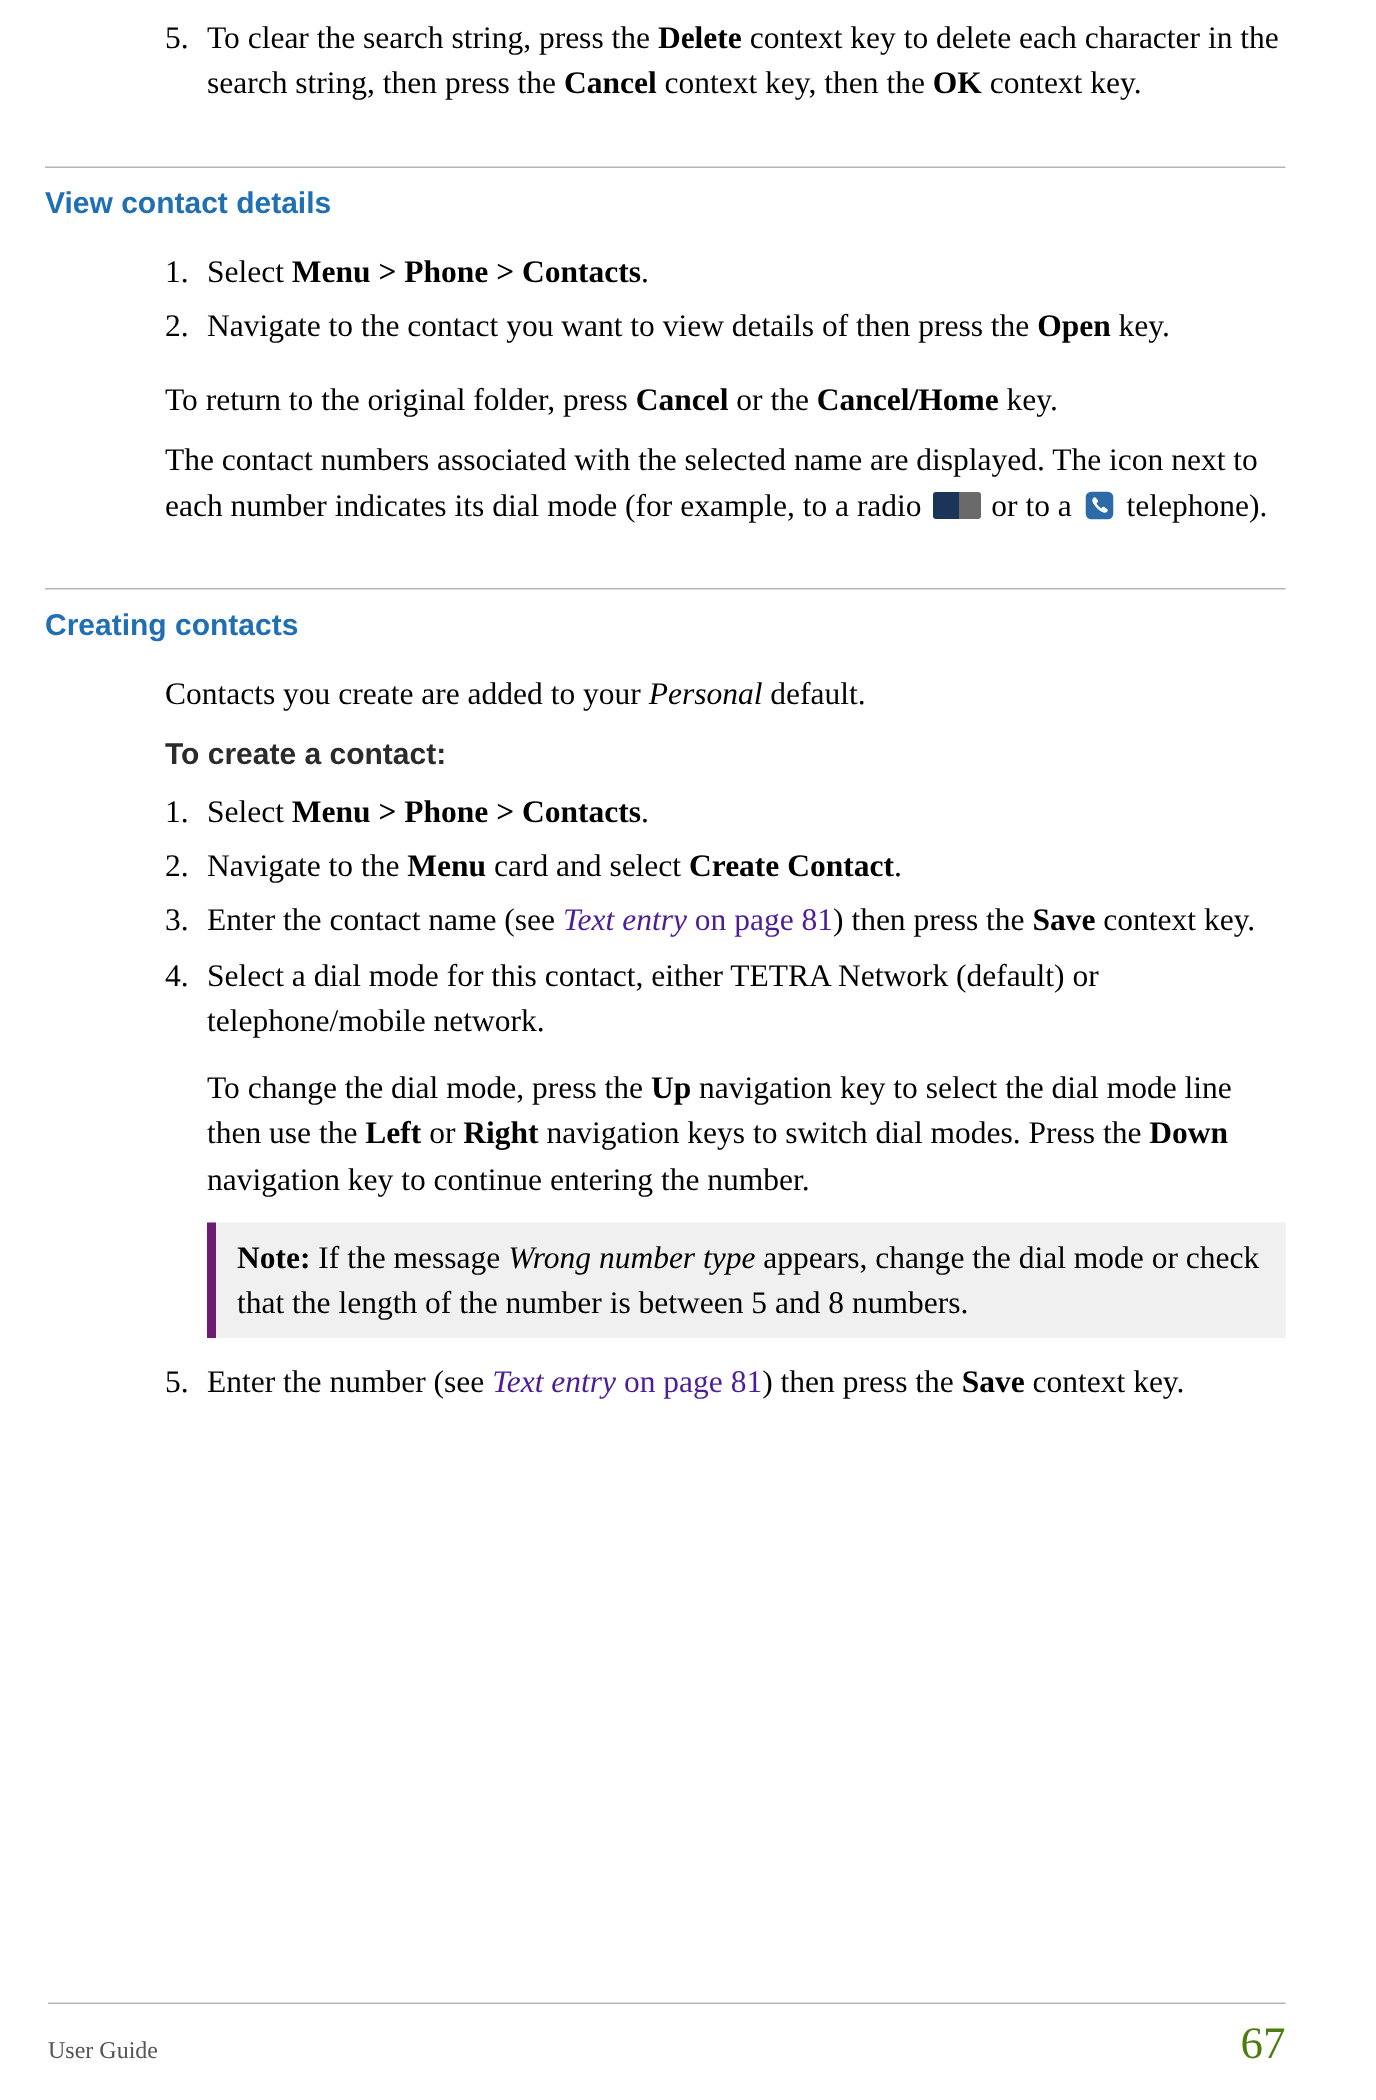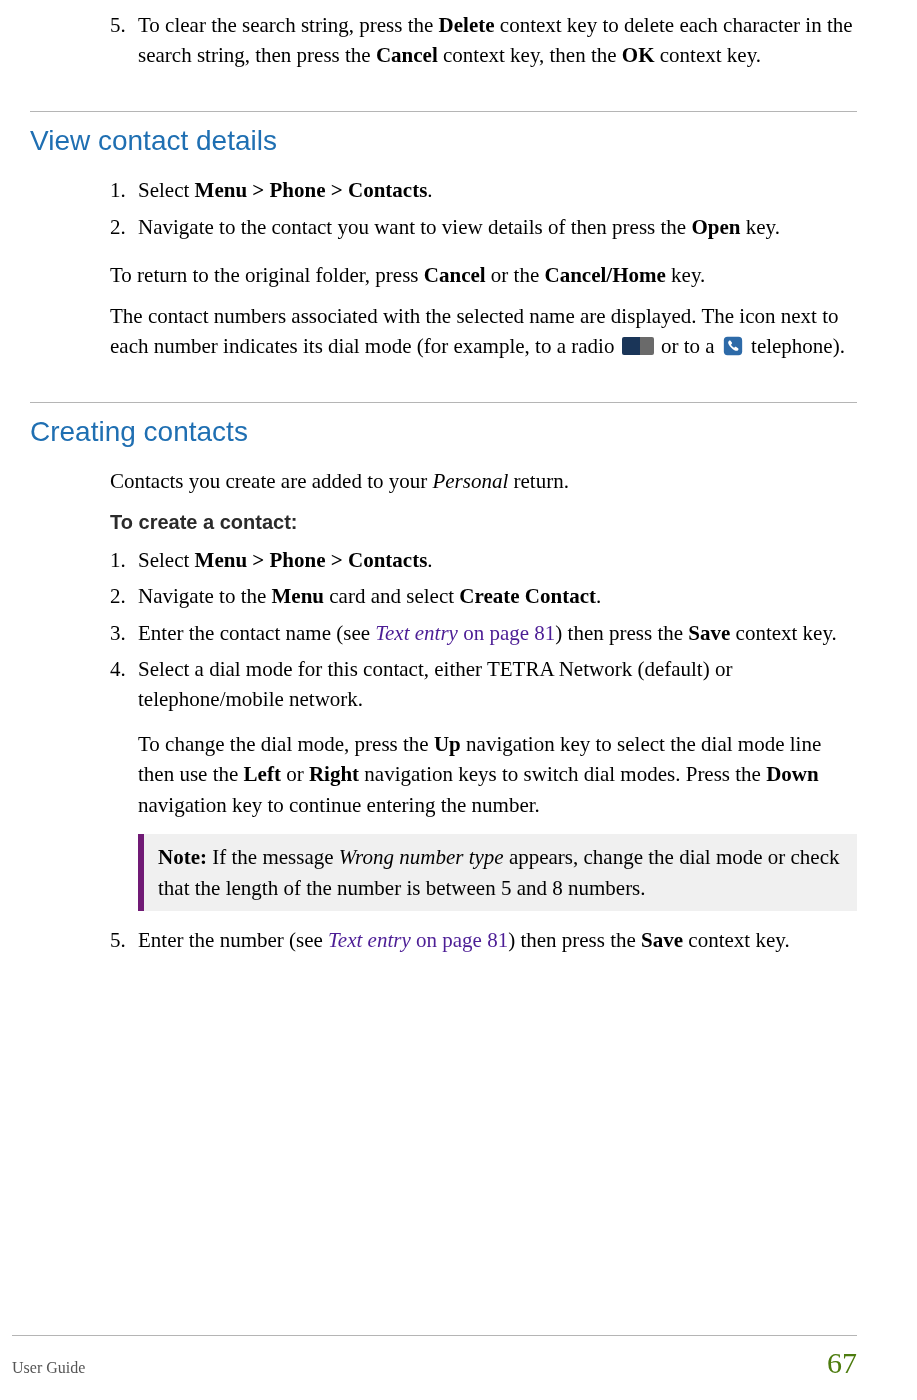--- a/index.html
+++ b/index.html
@@ -43,23 +43,23 @@
   .para {
     margin: 10px 0;
   }
   .section-rule {
     border: none;
     border-top: 1px solid #b5b5b5;
     margin: 40px 0 12px 0;
   }
   h2.section-heading {
     font-family: Verdana, Geneva, sans-serif;
-    font-weight: normal;
+    font-weight: bold;
     color: #1f6fb2;
-    font-size: 28px;
+    font-size: 20px;
     margin: 0 0 18px 0;
     line-height: 1.2;
   }
   h3.sub-heading {
     font-family: Verdana, Geneva, sans-serif;
     font-weight: bold;
     font-size: 20px;
     margin: 11px 0 8px 0;
     color: #2b2b2b;
   }
@@ -88,21 +88,21 @@
   .icon-phone {
     display: inline-block;
     width: 22px;
     height: 22px;
     vertical-align: -4px;
     margin: 0 2px;
   }
   .icon-phone svg { display: block; }
   .footer {
     position: absolute;
-    left: 12px;
+    left: 32px;
     right: 60px;
     bottom: 20px;
     border-top: 1px solid #b5b5b5;
     padding-top: 10px;
     display: flex;
     justify-content: space-between;
     align-items: baseline;
   }
   .footer-left {
     font-size: 16px;
@@ -156,21 +156,21 @@
               <path d="M7.5 6.5 c-1 1 -1 2 0 4 c1 2 4 5 6 6 c2 1 3 1 4 0 c0.7-0.7 0.7-1.3 0-2 l-2-1.5 c-0.5-0.3-1-0.2-1.4 0.2 l-0.8 0.8 c-1.3-0.8-2.7-2.2-3.5-3.5 l0.8-0.8 c0.4-0.4 0.5-0.9 0.2-1.4 L9.5 6.5 c-0.7-0.7-1.3-0.7-2 0 z" fill="#ffffff"></path>
             </svg></span><span> telephone).</span>
       </div>
     </div>
 
     <hr class="section-rule">
     <h2 class="section-heading">Creating contacts</h2>
 
     <div class="indent-block">
       <div class="para">
-        <span>Contacts you create are added to your </span><span class="italic">Personal</span><span> return.</span>
+        <span>Contacts you create are added to your </span><span class="italic">Personal</span><span> default.</span>
       </div>
 
       <h3 class="sub-heading">To create a contact:</h3>
 
       <div class="ol-item">
         <div class="ol-num">1.</div>
         <div class="ol-body">
           <span>Select </span><span class="bold">Menu &gt; Phone &gt; Contacts</span><span>.</span>
         </div>
       </div>

